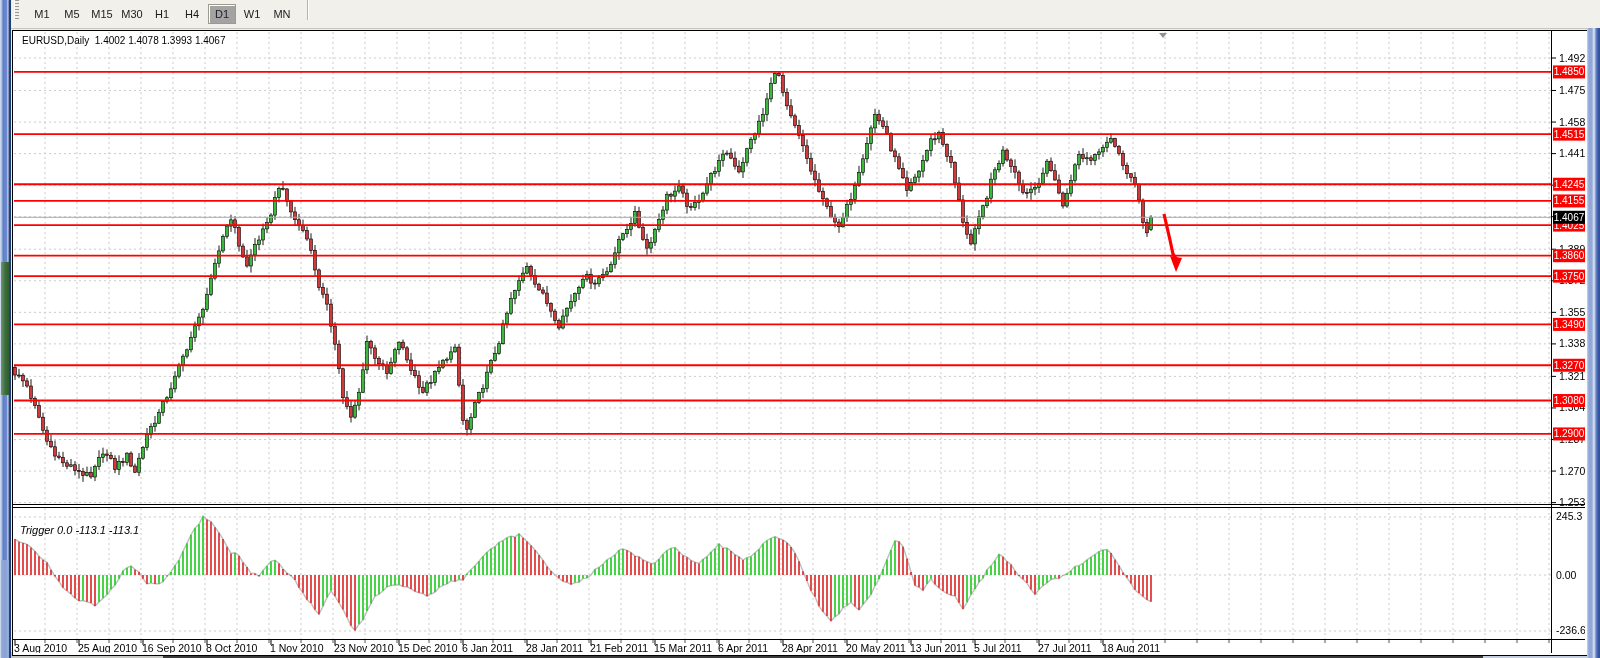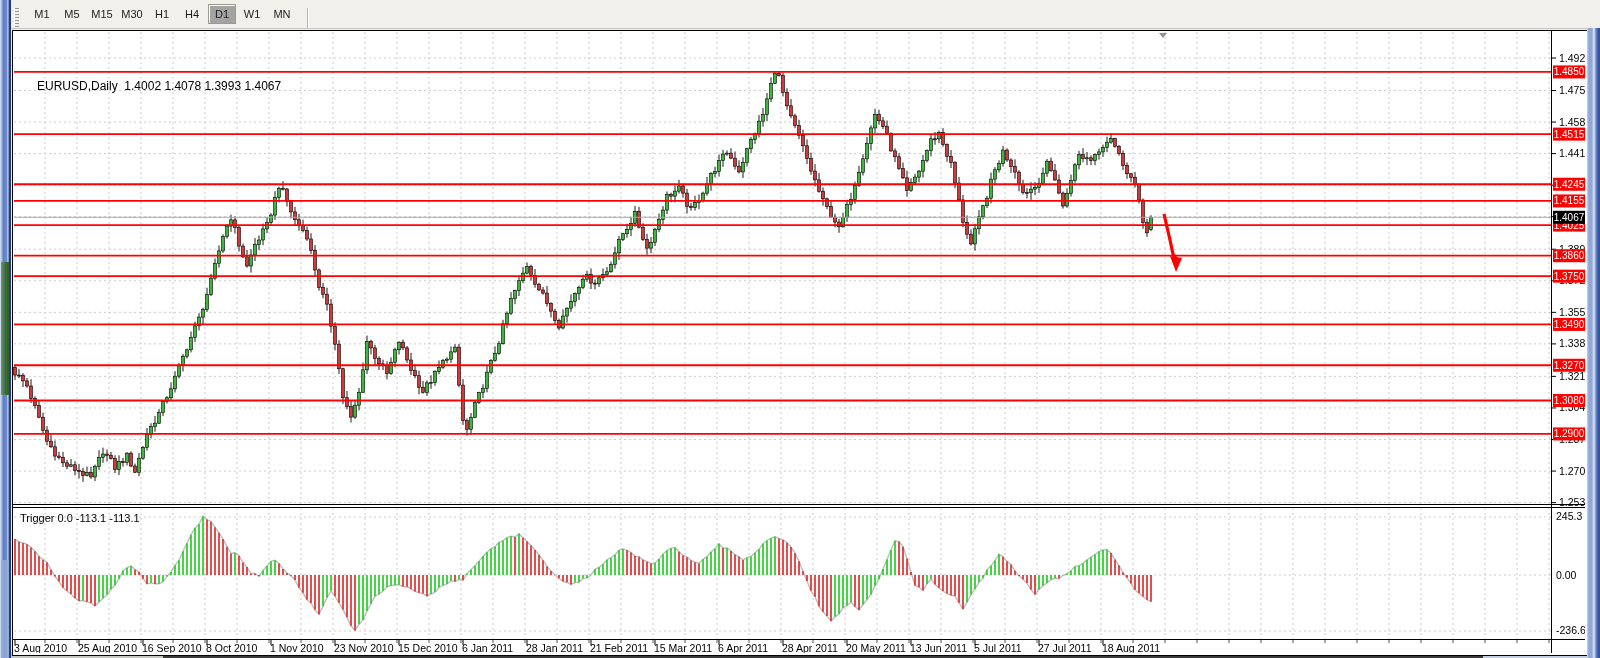--- a/index.html
+++ b/index.html
@@ -9,34 +9,34 @@
     background:linear-gradient(to right,#D9E3F2 0,#9FB4DC 2px,#5E7FC8 3px,#6E8CCE 7px,#E8EEF8 8px,#24407E 9px,#1E3C78 11px);}
   .left-edge .green-patch{position:absolute;left:1px;top:262px;width:8px;height:133px;
     background:linear-gradient(to right,#6E9A6E 0,#3E6E3E 4px,#2E5E2E 8px);}
   .left-edge .light-bottom{position:absolute;left:1px;top:560px;width:8px;height:98px;background:#93A9DA;opacity:.85;}
   .right-edge{position:absolute;left:1587px;top:28px;width:13px;height:630px;z-index:5;
     background:linear-gradient(to right,#C7D3EA 0,#8FA5D6 2px,#93A9D8 5px,#E2EAF6 7px,#6B87C4 9px,#3A5BA8 11px,#2E4E9C 13px);}
   .bottom-strip{position:absolute;left:11px;top:652px;width:1576px;height:6px;z-index:1;background:#C6C6C2;}
   .bottom-strip .dark{position:absolute;left:152px;top:0;width:1320px;height:6px;background:#3A3A3A;}
   .bottom-strip .blue{position:absolute;left:1472px;top:0;width:104px;height:6px;background:#C4CDDD;}
   .toolbar{position:absolute;left:11px;top:0;width:1589px;height:28px;background:#F1F0EB;
-    border-bottom:1px solid #C9C6BE;z-index:4;display:flex;align-items:flex-end;}
+    border-bottom:1px solid #C9C6BE;z-index:4;display:flex;align-items:flex-start;}
   .grip{width:4px;height:20px;margin-left:3px;margin-right:8px;
     background:repeating-linear-gradient(to bottom,#9A988C 0,#9A988C 1px,#F1F0EB 1px,#F1F0EB 3px);
     border-left:1px solid #FFF;}
   .tf-buttons{display:flex;align-items:center;height:28px;}
   .tf-btn{min-width:24px;padding:3px 1px;margin:0 1px;text-align:center;font-size:11px;color:#1C1C1C;
     border:1px solid transparent;cursor:default;user-select:none;}
   .tf-btn.selected{background:#a3a3a3;border:1px solid #9C9A8C;box-shadow:inset 1px 1px 0 #FFFFFF;}
   .tb-sep{width:1px;height:20px;background:#B5B2A8;margin-left:10px;box-shadow:1px 0 0 #FFF;}
   .chart-window{position:absolute;left:12px;top:30px;width:1574px;height:624px;background:#FFFFFF;
     border:1px solid #000;z-index:3;}
   .chart-window svg{position:absolute;left:0;top:0;}
-  .chart-title{position:absolute;left:24px;top:4px;font-size:12px;color:#000;z-index:2;white-space:pre;margin-top:44px;}
-  .indicator-title{position:absolute;left:7px;top:481px;font-size:11px;color:#000;z-index:2;white-space:pre;}
+  .chart-title{position:absolute;left:9px;top:4px;font-size:10px;color:#000;z-index:2;white-space:pre;}
+  .indicator-title{position:absolute;left:7px;top:493px;font-size:11px;color:#000;z-index:2;white-space:pre;font-style:italic;}
 </style>
 </head>
 <body>
 
 <div id="app">
   <div class="toolbar">
     <div class="grip"></div>
     <div class="tf-buttons" id="tfButtons">
         <div class="tf-btn">M1</div>
         <div class="tf-btn">M5</div>

